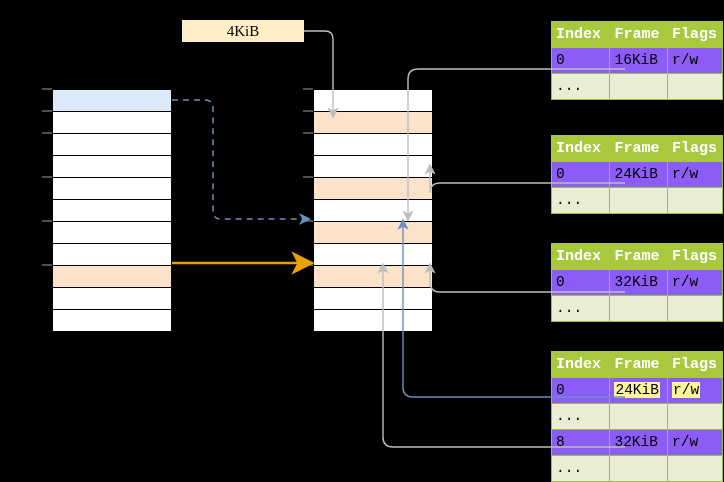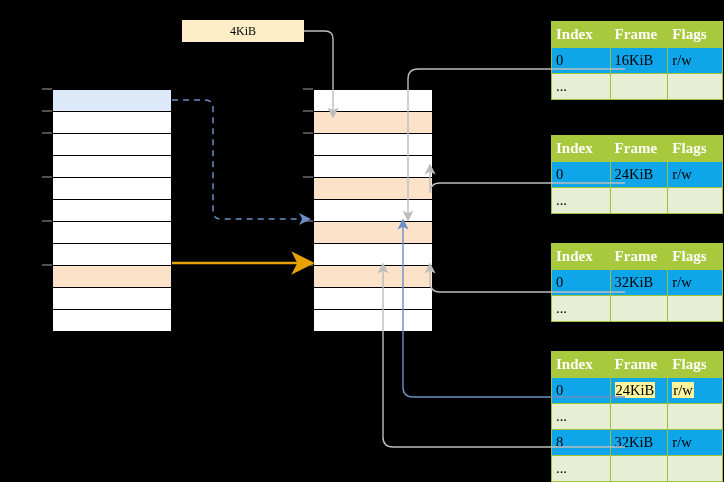--- a/index.html
+++ b/index.html
@@ -12,21 +12,22 @@
     position:absolute;box-sizing:border-box;
     border:1px solid #000;background:#fff;
   }
   .cell.blue{background:#dce9f9;}
   .cell.orange{background:#fde2ca;}
 
   
   .ptable{
     position:absolute;box-sizing:border-box;
     border-collapse:collapse;border:1px solid #000;
-    background:#0ea5e9;
+    background:#8b5cf6;
+    font-family:Liberation Mono, monospace;
   }
   .ptable td,.ptable th{
     box-sizing:border-box;border:1px solid #9ec13c;
     font-size:14.5px;line-height:1;padding:3px 4px 4px 4px;
     color:#000;text-align:left;font-weight:normal;
     height:26px;vertical-align:middle;white-space:nowrap;
   }
   .ptable thead th{
     background:#a8c93d;color:#fff;font-weight:bold;border-color:#a8c93d;
     font-size:15px;
@@ -37,21 +38,21 @@
   .ptable td.c2{width:55px;}
   .ptable th.c0{width:59px;}
   .ptable th.c1{width:58px;}
   .ptable th.c2{width:55px;}
   .hl{background:#fbf49c;padding:0 1px;}
 
   
   .labelbox{
     position:absolute;box-sizing:border-box;
     background:#fdeec8;color:#000;
-    font-size:12px;text-align:center;line-height:22px;
+    font-size:15px;text-align:center;line-height:22px;
     height:22px;
   }
 
   svg.overlay{position:absolute;left:0;top:0;width:724px;height:482px;pointer-events:none;}
 </style>
 </head>
 <body>
 
 <div id="stage">
 

